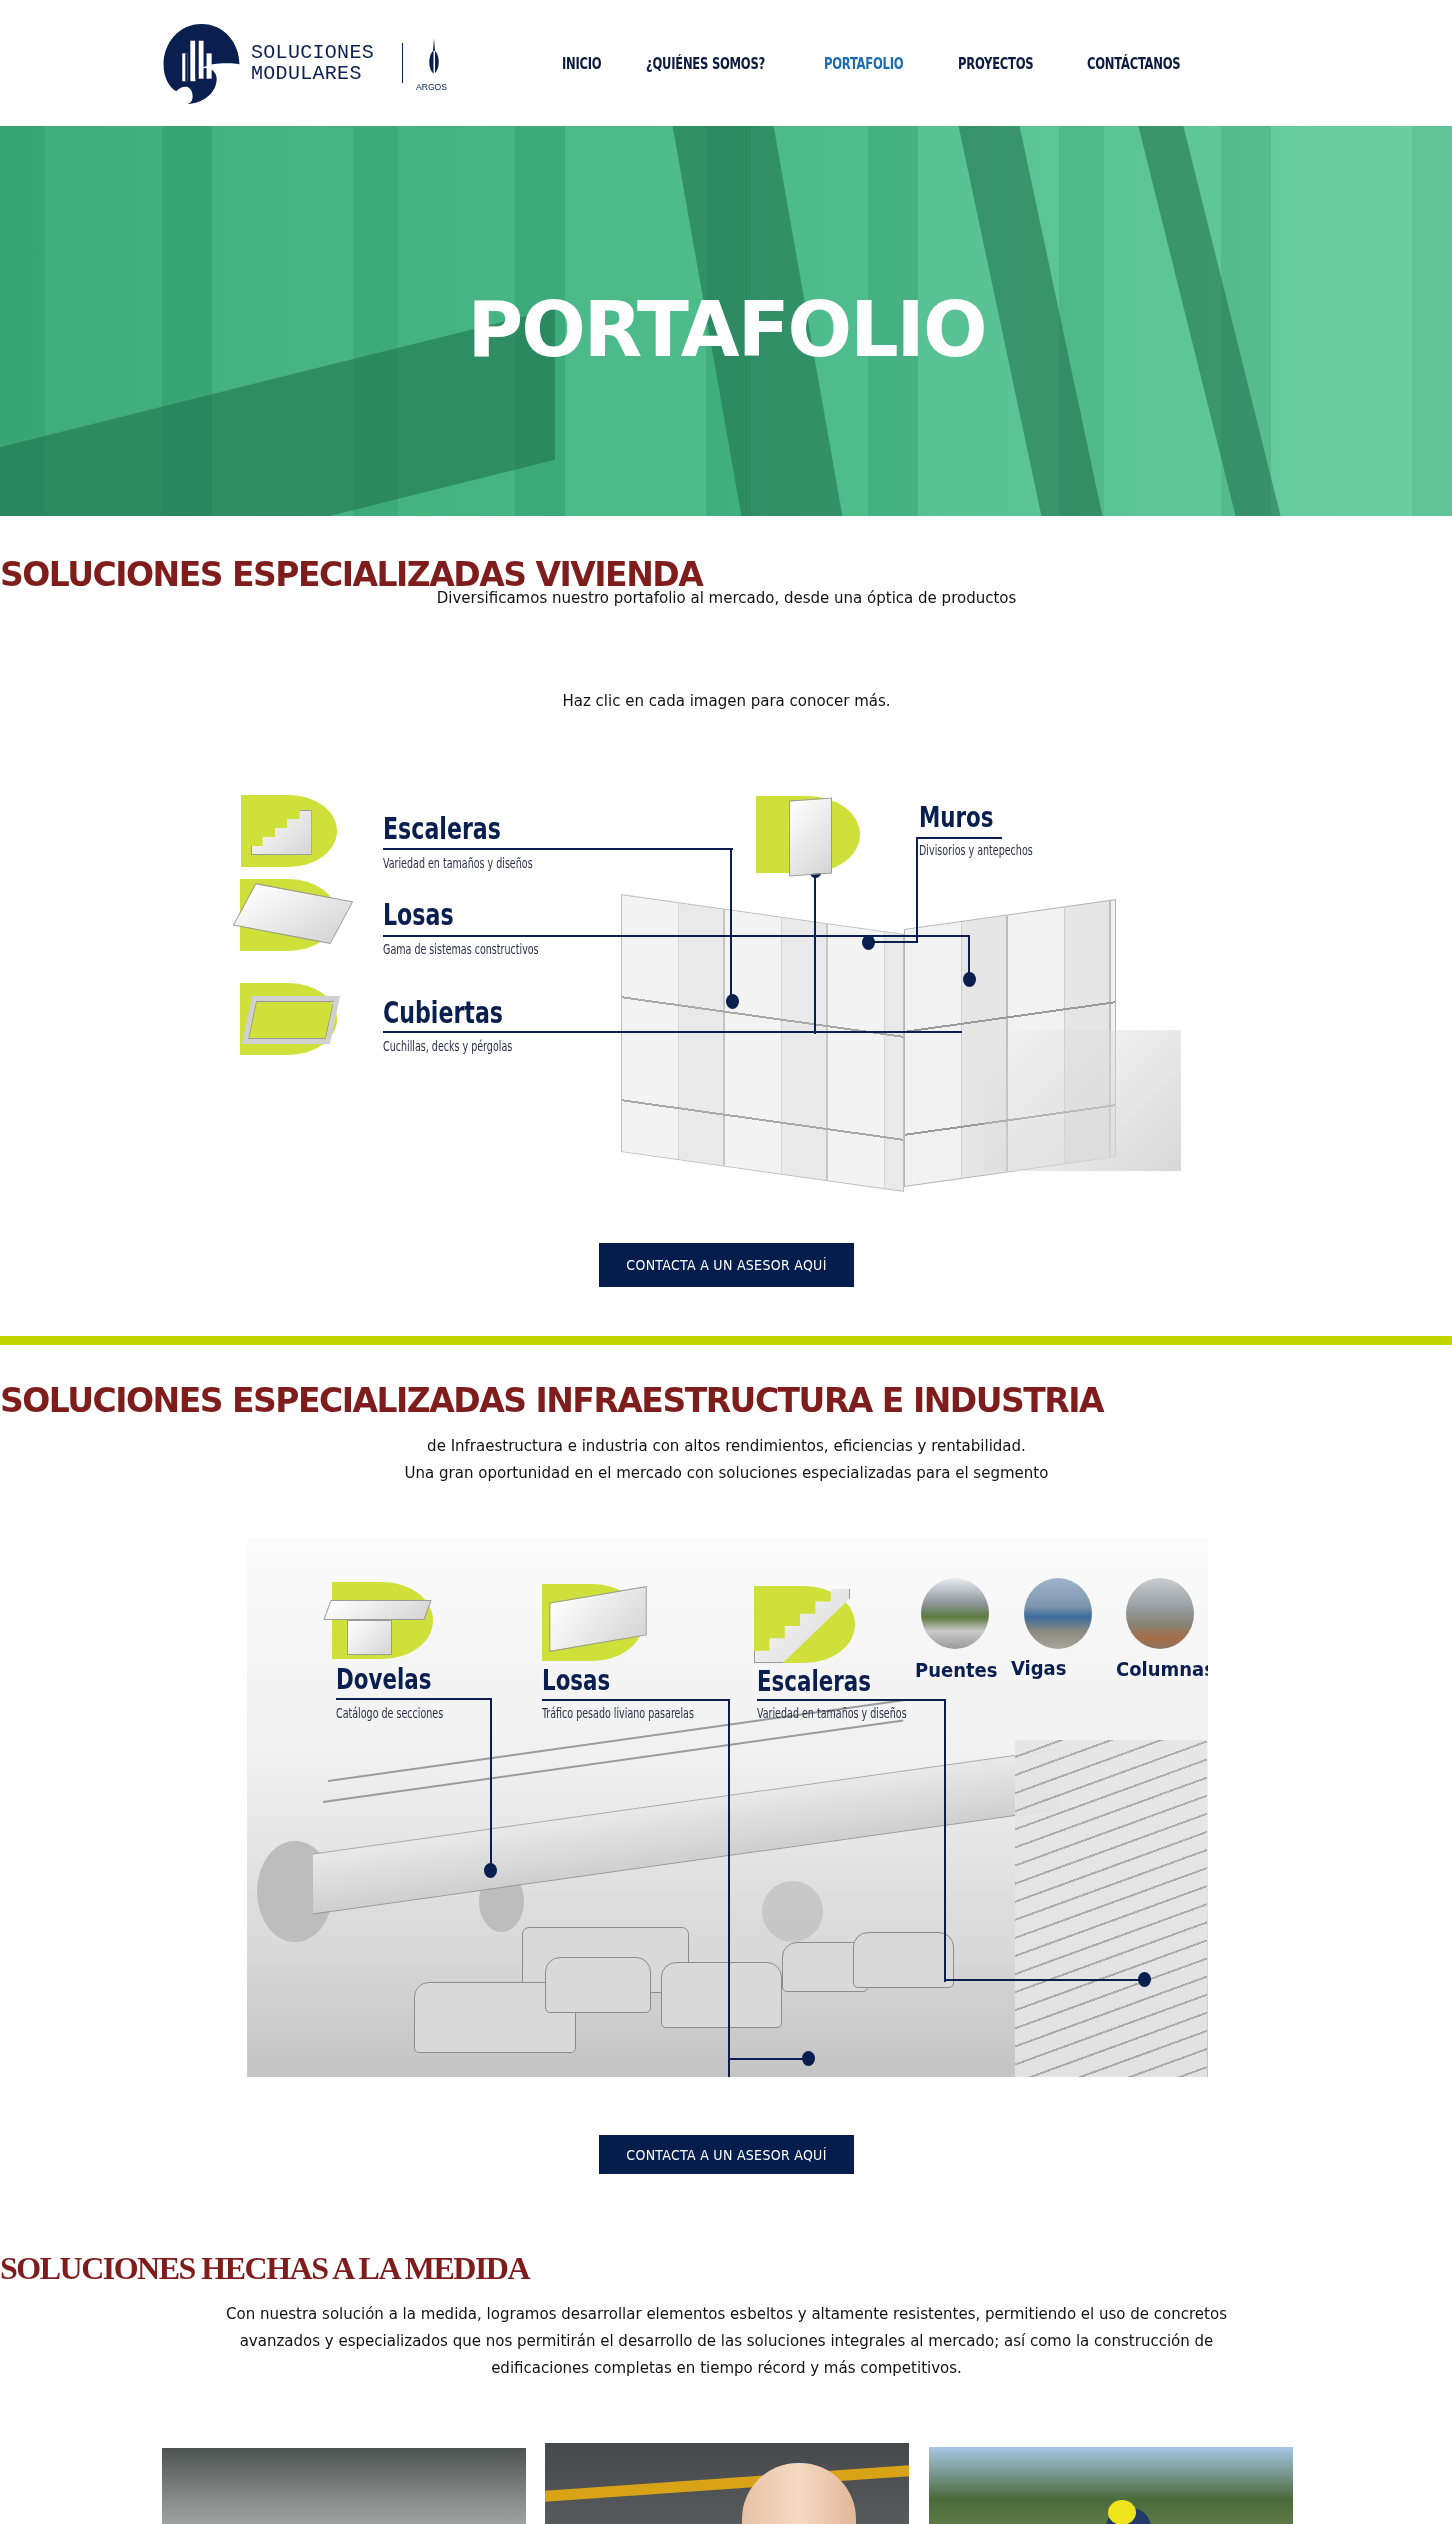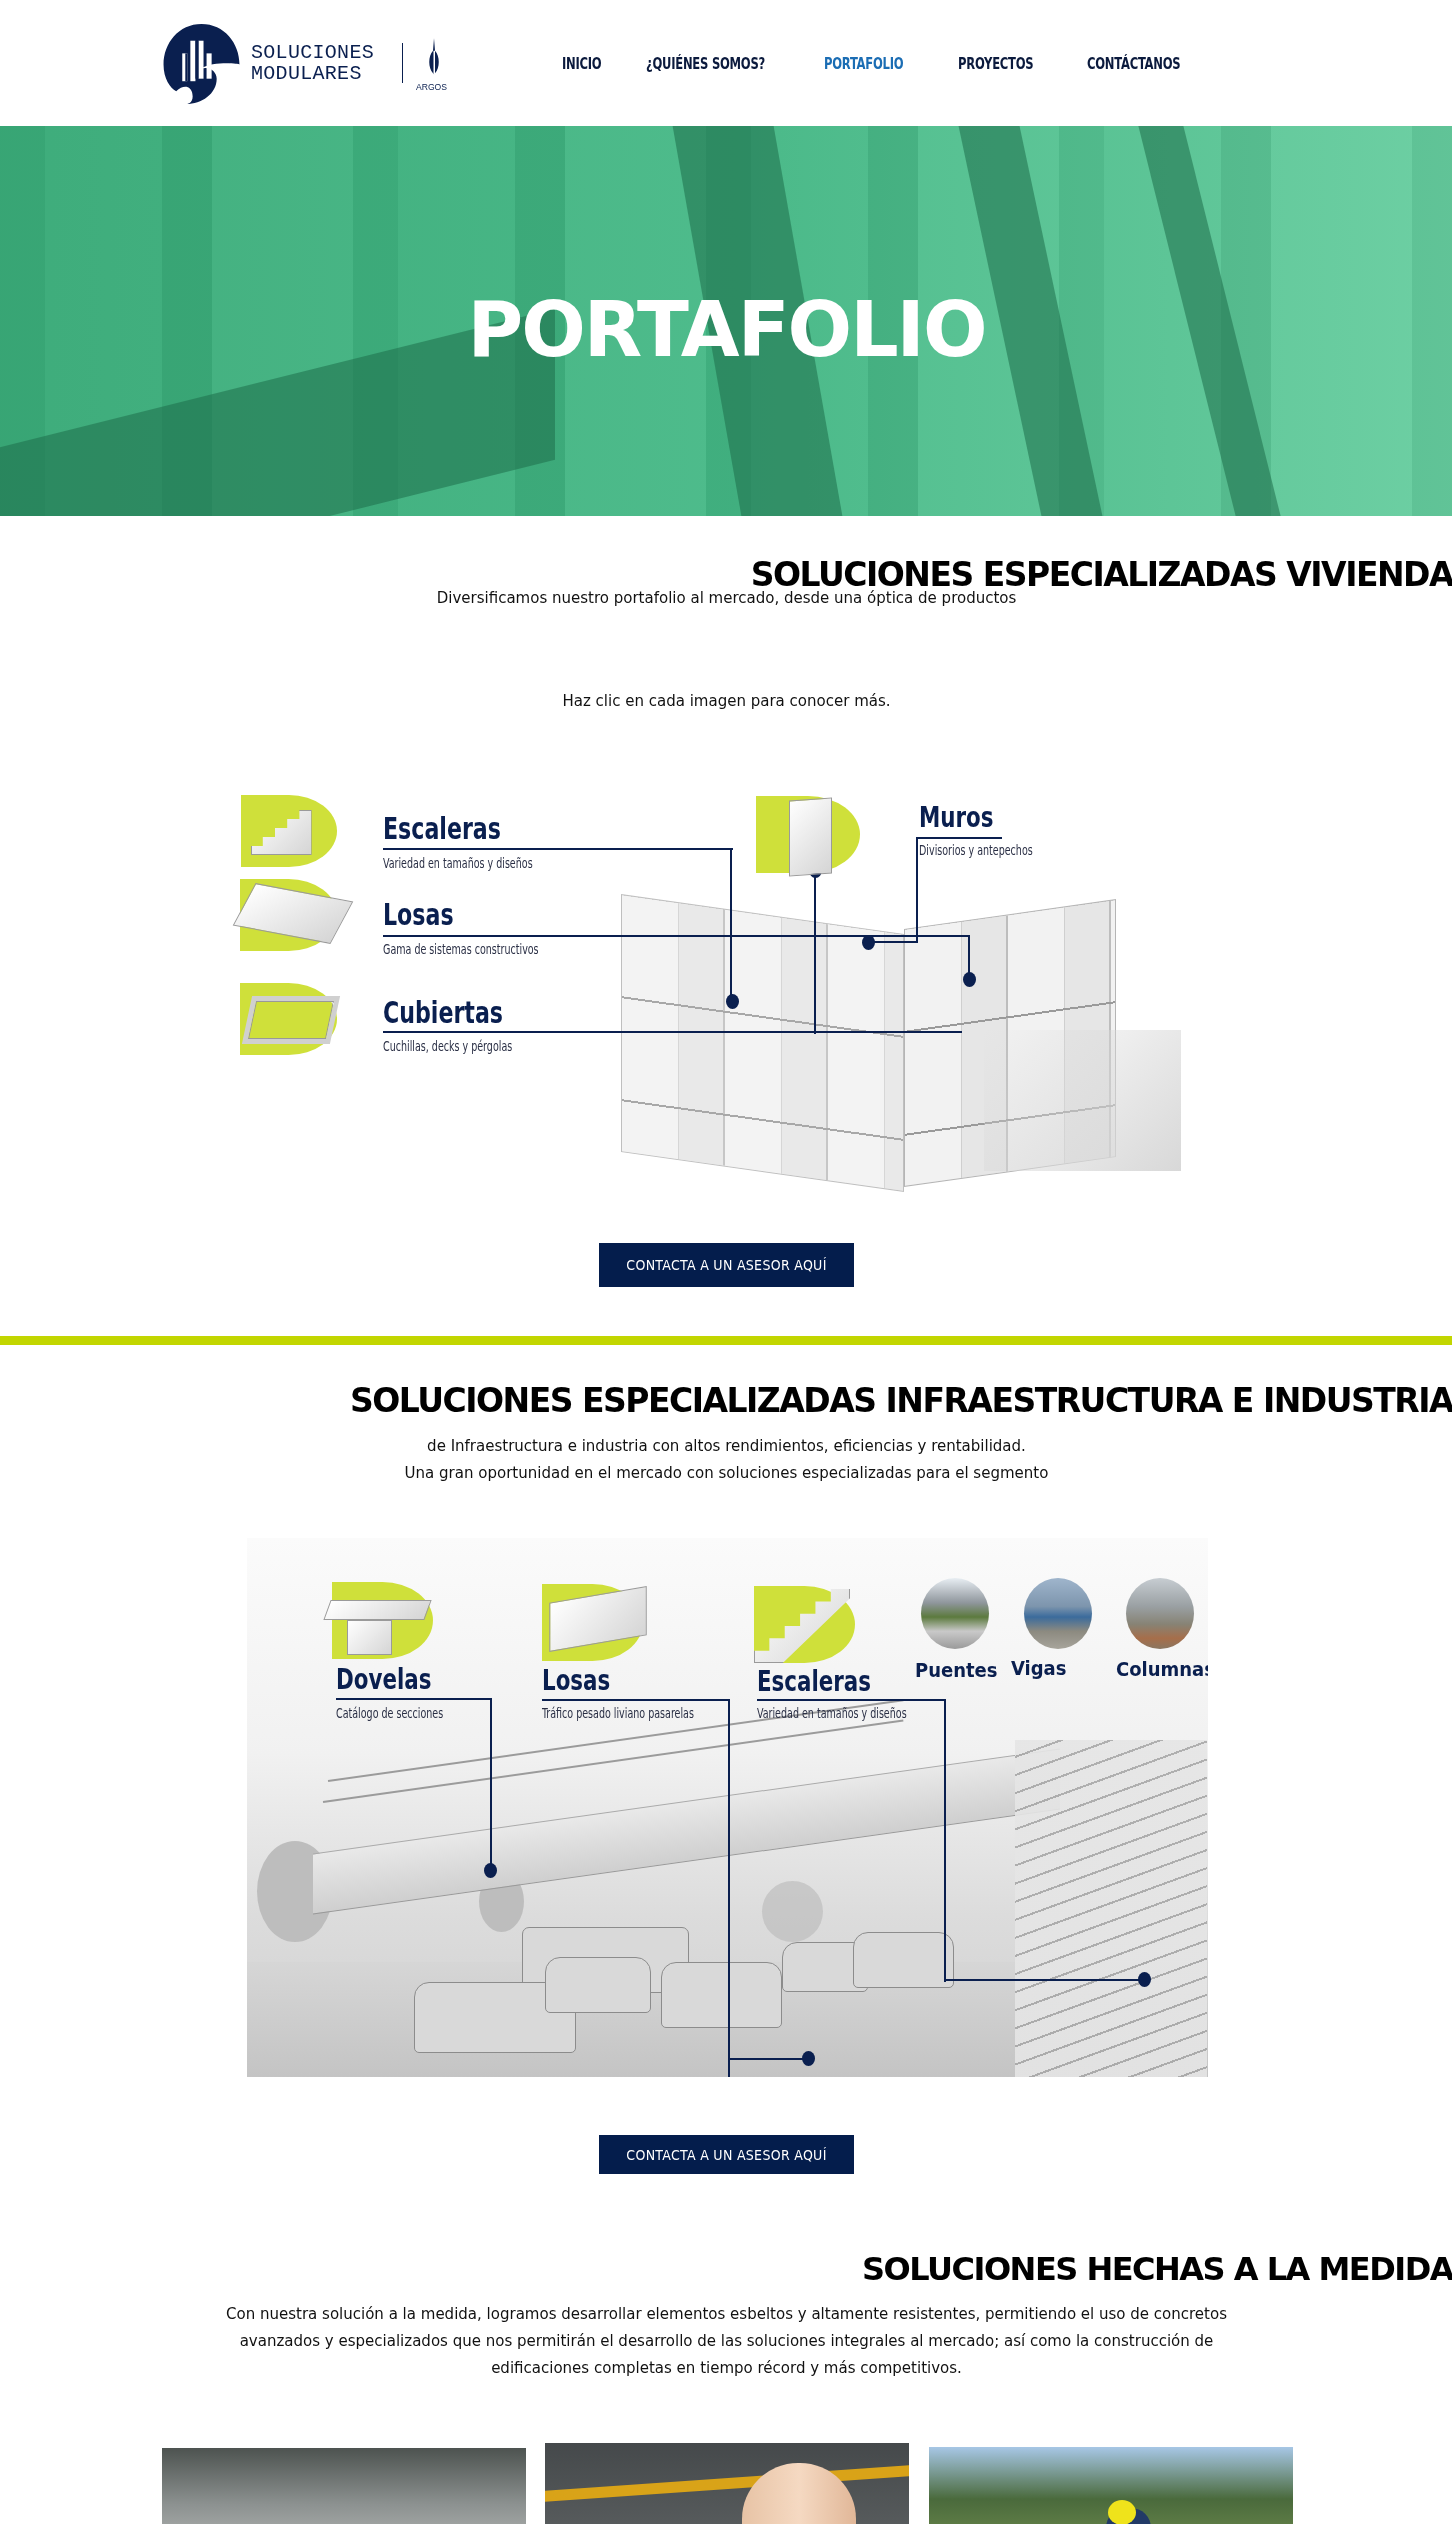--- a/index.html
+++ b/index.html
@@ -23,21 +23,21 @@
   
   .hero { left: 0; top: 126px; width: 1453px; height: 390px; overflow: hidden;
     background:
       linear-gradient(90deg, rgba(58,170,120,0.85), rgba(70,185,135,0.78) 50%, rgba(110,210,165,0.8)),
       repeating-linear-gradient(90deg, #2c8a61 0px, #2c8a61 45px, #57b88d 45px, #57b88d 162px, #237c55 162px, #237c55 212px, #6ac59c 212px, #6ac59c 353px);
   }
   .hero-slab { position: absolute; background: rgba(30,110,75,0.55); }
   .hero-title { position: absolute; left: 0; width: 100%; top: 159px; text-align: center; font-family: "DejaVu Sans", sans-serif; font-weight: bold; font-size: 76px; letter-spacing: -2px; color: #ffffff; }
 
   
-  .h2 { left: 0; width: 1453px; text-align: right; font-family: "DejaVu Sans", sans-serif; font-weight: bold; color: #000000; letter-spacing: -1.5px; }
+  .h2 { left: 0; width: 1453px; text-align: left; font-family: "DejaVu Sans", sans-serif; font-weight: bold; color: #7f1d1d; letter-spacing: -1.5px; }
   .para { left: 0; width: 1453px; text-align: center; font-family: "DejaVu Sans Condensed", "DejaVu Sans", sans-serif; font-size: 16.7px; line-height: 27px; color: #111; }
   .para span { display: block; }
   .dshape { position: absolute; background: #cfe03a; border-radius: 0 50% 50% 0 / 0 50% 50% 0; }
   .dshape .obj { position: absolute; background: linear-gradient(135deg, #ffffff, #d5d5d5); border: 1px solid #9a9a9a; }
   .dlabel { position: absolute; font-family: "DejaVu Sans Condensed", "DejaVu Sans", sans-serif; font-weight: bold; color: #0a1f4f; transform: scaleX(0.82); transform-origin: left top; white-space: nowrap; }
   .dsub { position: absolute; font-family: "DejaVu Sans Condensed", "DejaVu Sans", sans-serif; color: #2a2f45; transform: scaleX(0.78); transform-origin: left top; white-space: nowrap; }
   .line { position: absolute; background: #0a1f4f; }
   .dot { position: absolute; width: 13px; height: 15px; border-radius: 50%; background: #0a1f4f; }
 
   .building { position: absolute; background:
@@ -218,21 +218,21 @@
   <div class="circle-photo" style="left:674px;top:40px;width:68px;height:71px;background:linear-gradient(180deg,#e8eef3 0%,#8f969c 35%,#5c7a3e 55%,#c9c9c9 75%,#9a9a9a 100%);"></div>
   <div class="circle-label" style="left:668px;top:120px;">Puentes</div>
   <div class="circle-photo" style="left:777px;top:40px;width:68px;height:71px;background:linear-gradient(180deg,#9fb5cc 0%,#7d95ad 40%,#3b6b9c 55%,#8c8a80 75%,#a7a49b 100%);"></div>
   <div class="circle-label" style="left:764px;top:118px;">Vigas</div>
   <div class="circle-photo" style="left:879px;top:40px;width:68px;height:71px;background:linear-gradient(180deg,#c7cdd2 0%,#9aa0a3 40%,#878375 65%,#a66e4a 85%,#8a7661 100%);"></div>
   <div class="circle-label" style="left:869px;top:119px;">Columnas</div>
 </section>
 
 <button class="abs btn" style="left:599px;top:2135px;width:255px;height:39px;">CONTACTA A UN ASESOR AQUÍ</button>
 
-<h2 class="abs h2" style="top:2250px;font-size:32px;">SOLUCIONES HECHAS A LA MEDIDA</h2>
+<h2 class="abs h2" style="top:2250px;font-size:32px;font-family:Liberation Serif, serif;">SOLUCIONES HECHAS A LA MEDIDA</h2>
 <div class="abs para" style="top:2300px;">
   <span>Con nuestra solución a la medida, logramos desarrollar elementos esbeltos y altamente resistentes, permitiendo el uso de concretos</span>
   <span>avanzados y especializados que nos permitirán el desarrollo de las soluciones integrales al mercado; así como la construcción de</span>
   <span>edificaciones completas en tiempo récord y más competitivos.</span>
 </div>
 
 <div class="gimg" style="left:162px;top:2448px;width:364px;height:281px;
   background:
     linear-gradient(180deg, rgba(0,0,0,0) 0%, rgba(0,0,0,0) 77%, rgba(0,0,0,0) 77%),
     linear-gradient(180deg,#4d5350 0%,#8c9190 20%,#c8cac7 45%,#b4b7b4 62%,#8a8f8c 78%,#9a9a9a 100%);" title="Montaje de edificio modular en obra">

